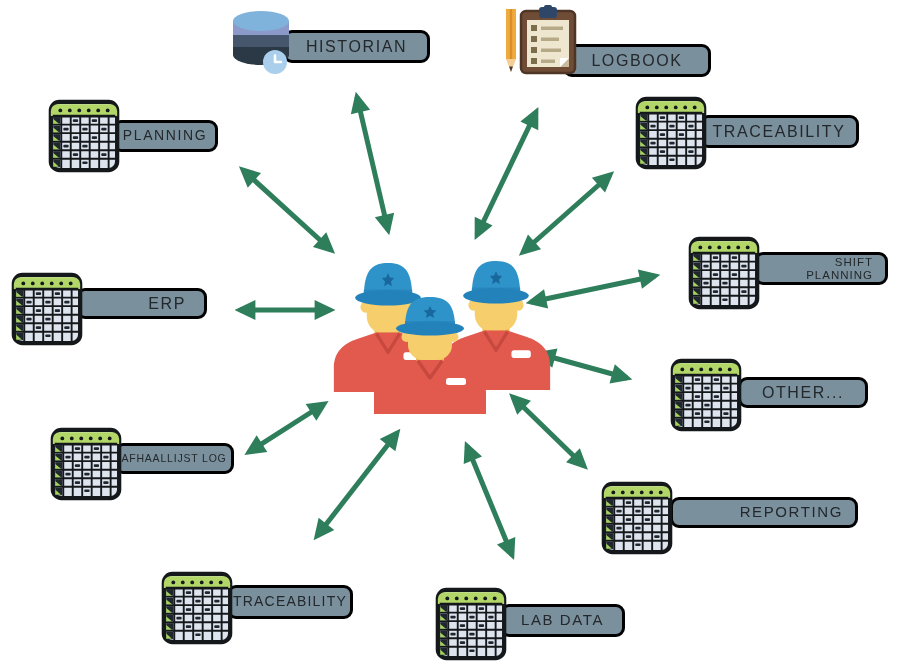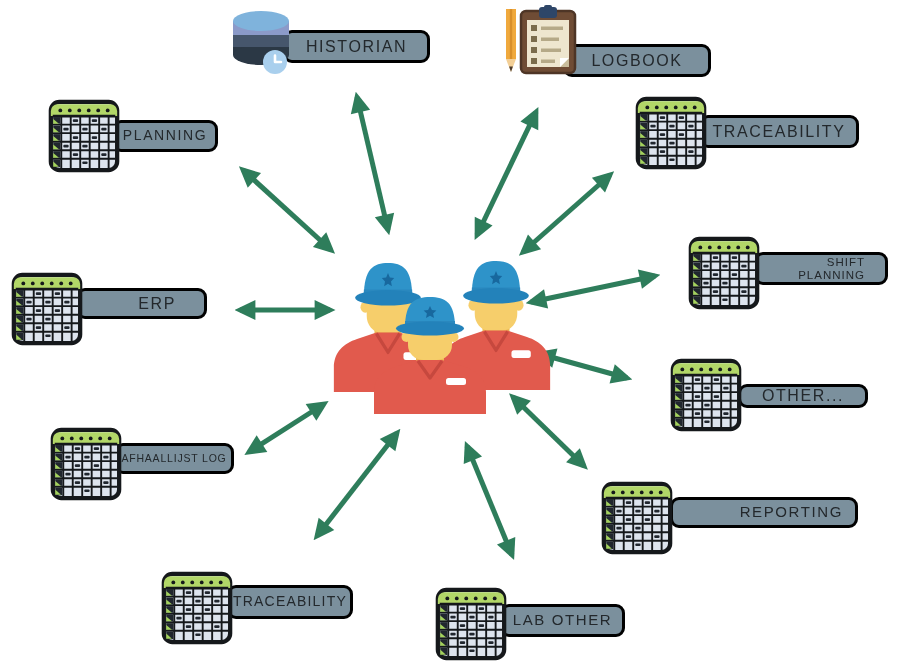--- a/index.html
+++ b/index.html
@@ -18,23 +18,23 @@
     color:#23282c;font-size:16px;letter-spacing:1.6px;line-height:1.1;
   }
   .pill span{white-space:pre-line;}
   
   #n-historian{left:229px;top:9px;}   #n-historian .icon{left:0;top:0;}
   #n-historian .pill{left:54px;top:21px;width:147px;height:33px;}
   #n-logbook{left:501px;top:5px;}     #n-logbook .icon{left:0;top:0;}
   #n-logbook .pill{left:62px;top:23px;width:148px;height:33px;margin-top:16px;}
   #n-planning{left:48px;top:99px;}    #n-planning .pill{left:64px;top:21px;width:106px;height:32px;font-size:14px;}
   #n-afhaallijst{left:635px;top:96px;}#n-afhaallijst .pill{left:64px;top:19px;width:160px;height:33px;}
-  #n-erp{left:11px;top:272px;}        #n-erp .pill{left:65px;top:16px;width:131px;height:31px;justify-content:flex-end;padding-right:28px;}
-  #n-shift{left:688px;top:236px;}     #n-shift .pill{left:66px;top:16px;width:134px;height:33px;justify-content:flex-end;padding-right:20px;font-size:11.5px;letter-spacing:1px;text-align:right;}
-  #n-other{left:670px;top:358px;}     #n-other .pill{left:68px;top:19px;width:130px;height:24px;margin-top:7px;}
+  #n-erp{left:11px;top:272px;}        #n-erp .pill{left:65px;top:16px;width:131px;height:31px;justify-content:flex-end;padding-right:18px;}
+  #n-shift{left:688px;top:236px;}     #n-shift .pill{left:66px;top:16px;width:134px;height:33px;justify-content:flex-end;padding-right:12px;font-size:11.5px;letter-spacing:1px;text-align:right;}
+  #n-other{left:670px;top:358px;}     #n-other .pill{left:68px;top:19px;width:130px;height:31px;}
   #n-production{left:50px;top:427px;} #n-production .pill{left:64px;top:16px;width:120px;height:31px;font-size:10.5px;letter-spacing:0.8px;}
   #n-reporting{left:601px;top:481px;} #n-reporting .pill{left:69px;top:16px;width:188px;height:31px;justify-content:flex-end;padding-right:12px;font-size:15px;}
   #n-traceability{left:161px;top:571px;} #n-traceability .pill{left:66px;top:14px;width:126px;height:34px;font-size:14px;letter-spacing:1.2px;}
   #n-labdata{left:435px;top:587px;}   #n-labdata .pill{left:65px;top:17px;width:125px;height:33px;font-size:15px;}
   #center-workers{position:absolute;left:310px;top:240px;z-index:3;}
 </style>
 </head>
 <body>
 
 <div id="canvas">
@@ -255,20 +255,20 @@
     <div class="pill">
         <span>TRACEABILITY</span>
       </div>
     <svg class="icon" width="72" height="74">
         <use href="#sym-sheet"></use>
       </svg>
   </div>
 
   <div class="node" id="n-labdata">
     <div class="pill">
-        <span>LAB OTHER</span>
+        <span>LAB DATA</span>
       </div>
     <svg class="icon" width="72" height="74">
         <use href="#sym-sheet"></use>
       </svg>
   </div>
 
 </div>
 
 </body></html>

